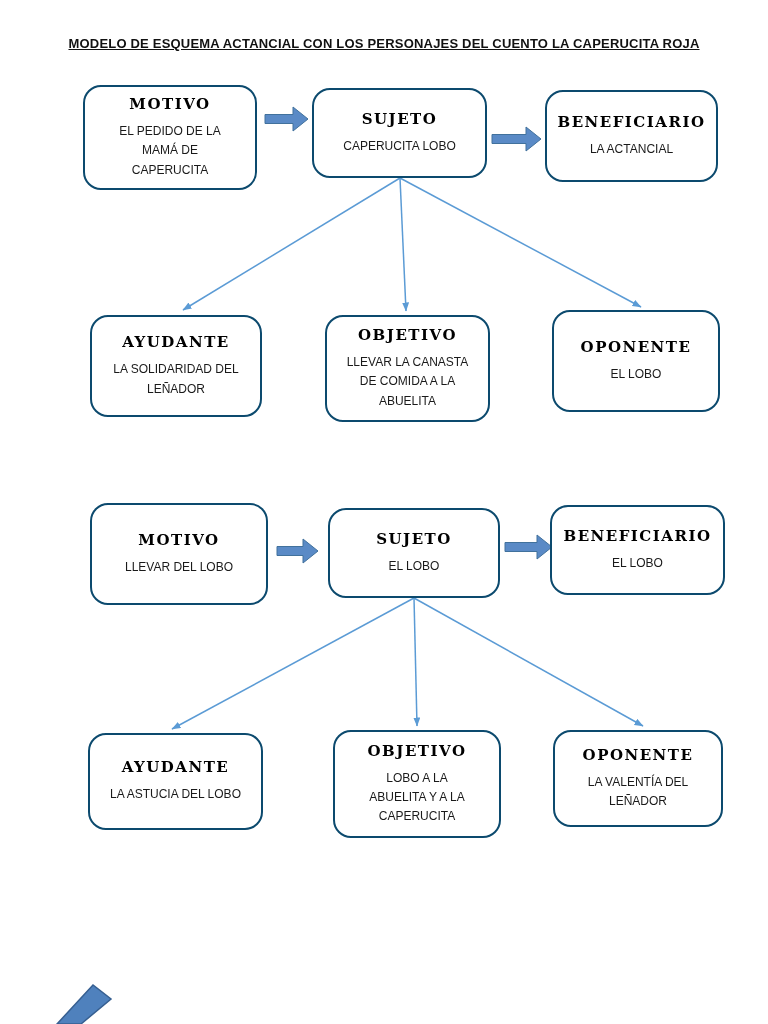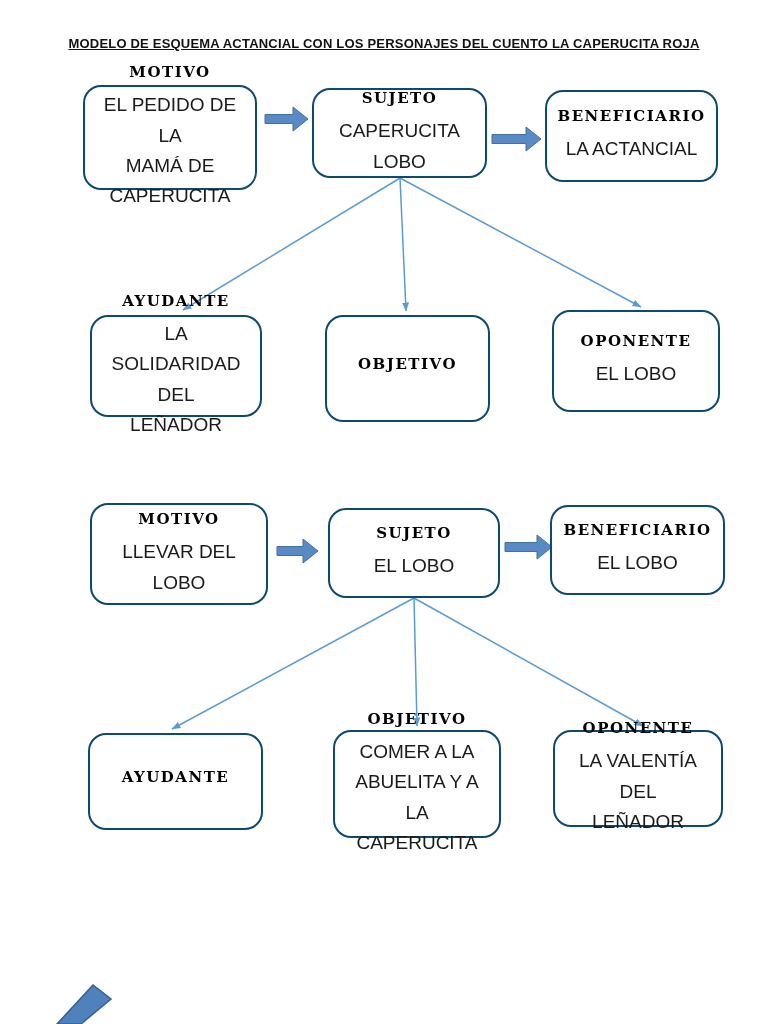--- a/index.html
+++ b/index.html
@@ -7,21 +7,21 @@
         font-family:"Liberation Sans",sans-serif;}
   .doc-title{position:absolute;top:36px;left:0;width:768px;text-align:center;
         font-size:13px;font-weight:bold;color:#111;text-decoration:underline;
         letter-spacing:.2px;font-family:"Liberation Sans",sans-serif;}
   .node{position:absolute;box-sizing:border-box;background:#fff;
         border:2px solid #0c4a6e;border-radius:18px;
         display:flex;flex-direction:column;justify-content:center;align-items:center;
         text-align:center;padding:6px 10px;}
   .nh{font-family:"DejaVu Serif",serif;font-weight:700;font-size:15px;color:#000;
         letter-spacing:1.5px;margin-bottom:9px;}
-  .nb{font-size:19px;line-height:1.6;color:#1a1a1a;white-space:pre-line;
+  .nb{font-size:12px;line-height:1.6;color:#1a1a1a;white-space:pre-line;
         font-family:"Liberation Sans",sans-serif;text-align:center;}
   svg.overlay{position:absolute;left:0;top:0;pointer-events:none;}
 </style>
 </head>
 <body>
 
 <div class="page">
 
   <div class="doc-title">MODELO DE ESQUEMA ACTANCIAL CON LOS PERSONAJES DEL CUENTO LA CAPERUCITA ROJA</div>
 
@@ -67,20 +67,23 @@
   </div>
 
   <div class="node" style="left:90px;top:315px;width:172px;height:102px;">
     <div class="nh">AYUDANTE</div>
     <div class="nb">LA SOLIDARIDAD DEL
 LEÑADOR</div>
   </div>
 
   <div class="node" style="left:325px;top:315px;width:165px;height:107px;">
     <div class="nh">OBJETIVO</div>
+    <div class="nb">LLEVAR LA CANASTA
+DE COMIDA A LA
+ABUELITA</div>
   </div>
 
   <div class="node" style="left:552px;top:310px;width:168px;height:102px;">
     <div class="nh">OPONENTE</div>
     <div class="nb">EL LOBO</div>
   </div>
 
   <div class="node" style="left:90px;top:503px;width:178px;height:102px;">
     <div class="nh">MOTIVO</div>
     <div class="nb">LLEVAR DEL LOBO</div>
@@ -91,25 +94,26 @@
     <div class="nb">EL LOBO</div>
   </div>
 
   <div class="node" style="left:550px;top:505px;width:175px;height:90px;">
     <div class="nh">BENEFICIARIO</div>
     <div class="nb">EL LOBO</div>
   </div>
 
   <div class="node" style="left:88px;top:733px;width:175px;height:97px;">
     <div class="nh">AYUDANTE</div>
+    <div class="nb">LA ASTUCIA DEL LOBO</div>
   </div>
 
   <div class="node" style="left:333px;top:730px;width:168px;height:108px;">
     <div class="nh">OBJETIVO</div>
-    <div class="nb">COMER A LA
+    <div class="nb">LOBO A LA
 ABUELITA Y A LA
 CAPERUCITA</div>
   </div>
 
   <div class="node" style="left:553px;top:730px;width:170px;height:97px;">
     <div class="nh">OPONENTE</div>
     <div class="nb">LA VALENTÍA DEL
 LEÑADOR</div>
   </div>
 

